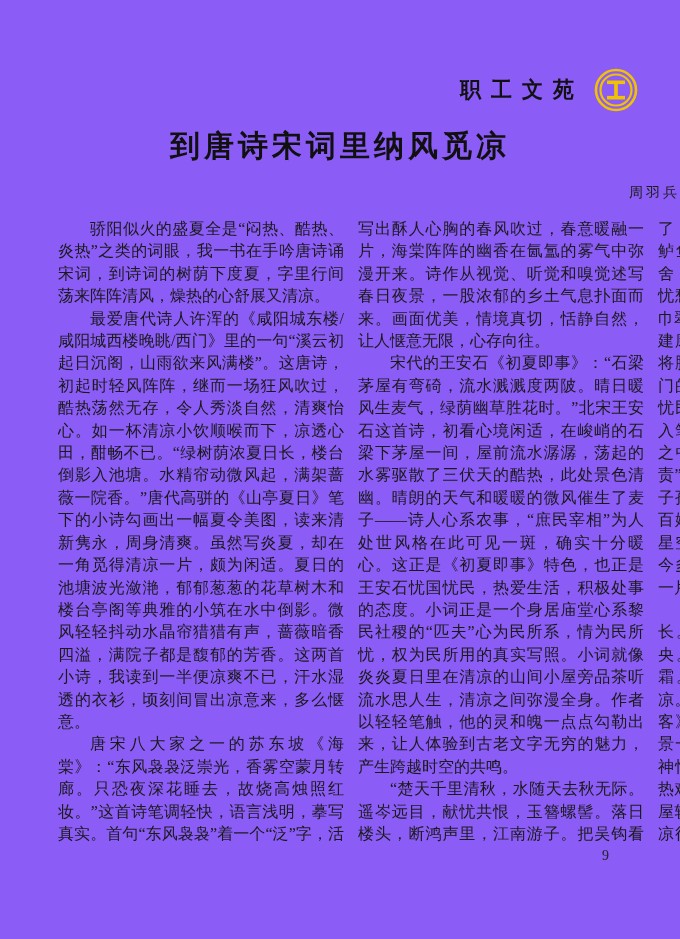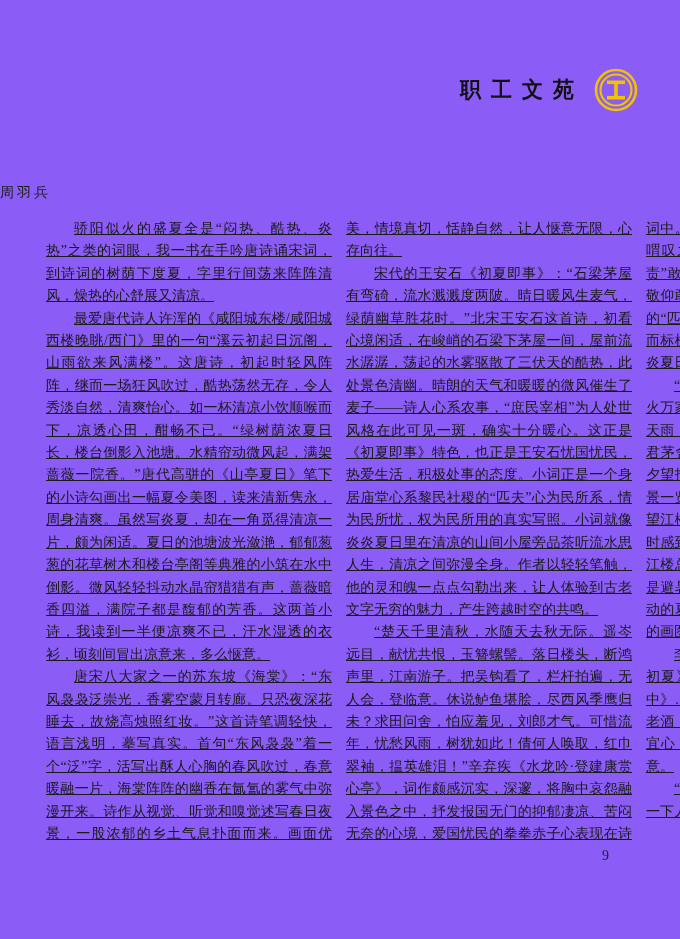--- a/index.html
+++ b/index.html
@@ -47,39 +47,38 @@
     font-weight: bold;
     letter-spacing: 4px;
     margin: 0;
     color: #101010;
   }
   .article-author {
     position: absolute;
     top: 184px;
     left: 0;
     width: 100%;
-    text-align: left;
+    text-align: right;
     font-size: 14px;
     letter-spacing: 3px;
     color: #1c1c1c;
   }
   .article-body {
     position: absolute;
     top: 218px;
-    left: 46px;
+    left: 58px;
     width: 586px;
     height: 634px;
     column-count: 2;
     column-gap: 14px;
     column-fill: auto;
-    font-size: 14px;
+    font-size: 16px;
     line-height: 22.4px;
     text-align: justify;
     color: #1a1a1a;
-    text-decoration: underline;
   }
   .article-body p {
     margin: 0;
     text-indent: 2em;
     word-break: break-all;
   }
   .article-body p.affiliation {
     text-indent: 0;
     text-align: right;
     padding-right: 6px;
@@ -103,20 +102,21 @@
       <svg viewBox="0 0 44 44" width="44" height="44">
         <circle cx="22" cy="22" r="20" fill="none" stroke="#f0c300" stroke-width="2.6"></circle>
         <circle cx="22" cy="22" r="15.5" fill="none" stroke="#f0c300" stroke-width="2.2"></circle>
         <rect x="13" y="12.5" width="18" height="3.6" fill="#f0c300"></rect>
         <rect x="20.2" y="14" width="3.6" height="16" fill="#f0c300"></rect>
         <rect x="13" y="27.9" width="18" height="3.6" fill="#f0c300"></rect>
       </svg>
     </span>
   </div>
 
+  <h1 class="article-title">到唐诗宋词里纳风觅凉</h1>
 
   <div class="article-author">周羽兵</div>
 
   <div class="article-body">
       <p>骄阳似火的盛夏全是“闷热、酷热、炎热”之类的词眼，我一书在手吟唐诗诵宋词，到诗词的树荫下度夏，字里行间荡来阵阵清风，燥热的心舒展又清凉。</p>
       <p>最爱唐代诗人许浑的《咸阳城东楼/咸阳城西楼晚眺/西门》里的一句“溪云初起日沉阁，山雨欲来风满楼”。这唐诗，初起时轻风阵阵，继而一场狂风吹过，酷热荡然无存，令人秀淡自然，清爽怡心。如一杯清凉小饮顺喉而下，凉透心田，酣畅不已。“绿树荫浓夏日长，楼台倒影入池塘。水精帘动微风起，满架蔷薇一院香。”唐代高骈的《山亭夏日》笔下的小诗勾画出一幅夏令美图，读来清新隽永，周身清爽。虽然写炎夏，却在一角觅得清凉一片，颇为闲适。夏日的池塘波光潋滟，郁郁葱葱的花草树木和楼台亭阁等典雅的小筑在水中倒影。微风轻轻抖动水晶帘猎猎有声，蔷薇暗香四溢，满院子都是馥郁的芳香。这两首小诗，我读到一半便凉爽不已，汗水湿透的衣衫，顷刻间冒出凉意来，多么惬意。</p>
       <p>唐宋八大家之一的苏东坡《海棠》：“东风袅袅泛崇光，香雾空蒙月转廊。只恐夜深花睡去，故烧高烛照红妆。”这首诗笔调轻快，语言浅明，摹写真实。首句“东风袅袅”着一个“泛”字，活写出酥人心胸的春风吹过，春意暖融一片，海棠阵阵的幽香在氤氲的雾气中弥漫开来。诗作从视觉、听觉和嗅觉述写春日夜景，一股浓郁的乡土气息扑面而来。画面优美，情境真切，恬静自然，让人惬意无限，心存向往。</p>
       <p>宋代的王安石《初夏即事》：“石梁茅屋有弯碕，流水溅溅度两陂。晴日暖风生麦气，绿荫幽草胜花时。”北宋王安石这首诗，初看心境闲适，在峻峭的石梁下茅屋一间，屋前流水潺潺，荡起的水雾驱散了三伏天的酷热，此处景色清幽。晴朗的天气和暖暖的微风催生了麦子——诗人心系农事，“庶民宰相”为人处世风格在此可见一斑，确实十分暖心。这正是《初夏即事》特色，也正是王安石忧国忧民，热爱生活，积极处事的态度。小词正是一个身居庙堂心系黎民社稷的“匹夫”心为民所系，情为民所忧，权为民所用的真实写照。小词就像炎炎夏日里在清凉的山间小屋旁品茶听流水思人生，清凉之间弥漫全身。作者以轻轻笔触，他的灵和魄一点点勾勒出来，让人体验到古老文字无穷的魅力，产生跨越时空的共鸣。</p>
       <p>“楚天千里清秋，水随天去秋无际。遥岑远目，献忧共恨，玉簪螺髻。落日楼头，断鸿声里，江南游子。把吴钩看了，栏杆拍遍，无人会，登临意。休说鲈鱼堪脍，尽西风季鹰归未？求田问舍，怕应羞见，刘郎才气。可惜流年，忧愁风雨，树犹如此！倩何人唤取，红巾翠袖，揾英雄泪！”辛弃疾《水龙吟·登建康赏心亭》，词作颇感沉实，深邃，将胸中哀怨融入景色之中，抒发报国无门的抑郁凄凉、苦闷无奈的心境，爱国忧民的拳拳赤子心表现在诗词中。此词入笔清远无痕，抒情自然含蓄，于喟叹之中回味悠远，着“天下兴亡，匹夫有责”敢言、敢行的精神风骨。令多少炎黄子孙敬仰敢作敢为、宠辱不惊、视疾苦百姓为父母的“匹夫”，为中华民族人文星空中的一轮皓月而标榜、骄傲！令当今多少信仰缺失的人在炎炎夏日中寻得一片清悠。</p>
       <p>“海天东望夕茫茫，山势川型阔复长。灯火万家城四畔，星河一道水中央。风吹古木晴天雨，月照平沙夏夜霜。能就江楼消暑否？比君茅舍较清凉。”唐代大诗人白居易的《江楼夕望招客》是一首避暑诗，临江远眺，眼前美景一览无遗，视野开阔，令人无不心旷神怡。望江楼上江风送来阵阵清凉，燥热难耐的人顿时感到清爽无比，“较君茅屋较清凉”——这临江楼总比你茅屋要清凉得多，江楼吹风纳凉也是避暑的一个好去处。笔触一抹，便把一个生动的夏天勾画出来。继而诗人又给出一个度夏的画图，富有浓郁的生活情趣。</p>

